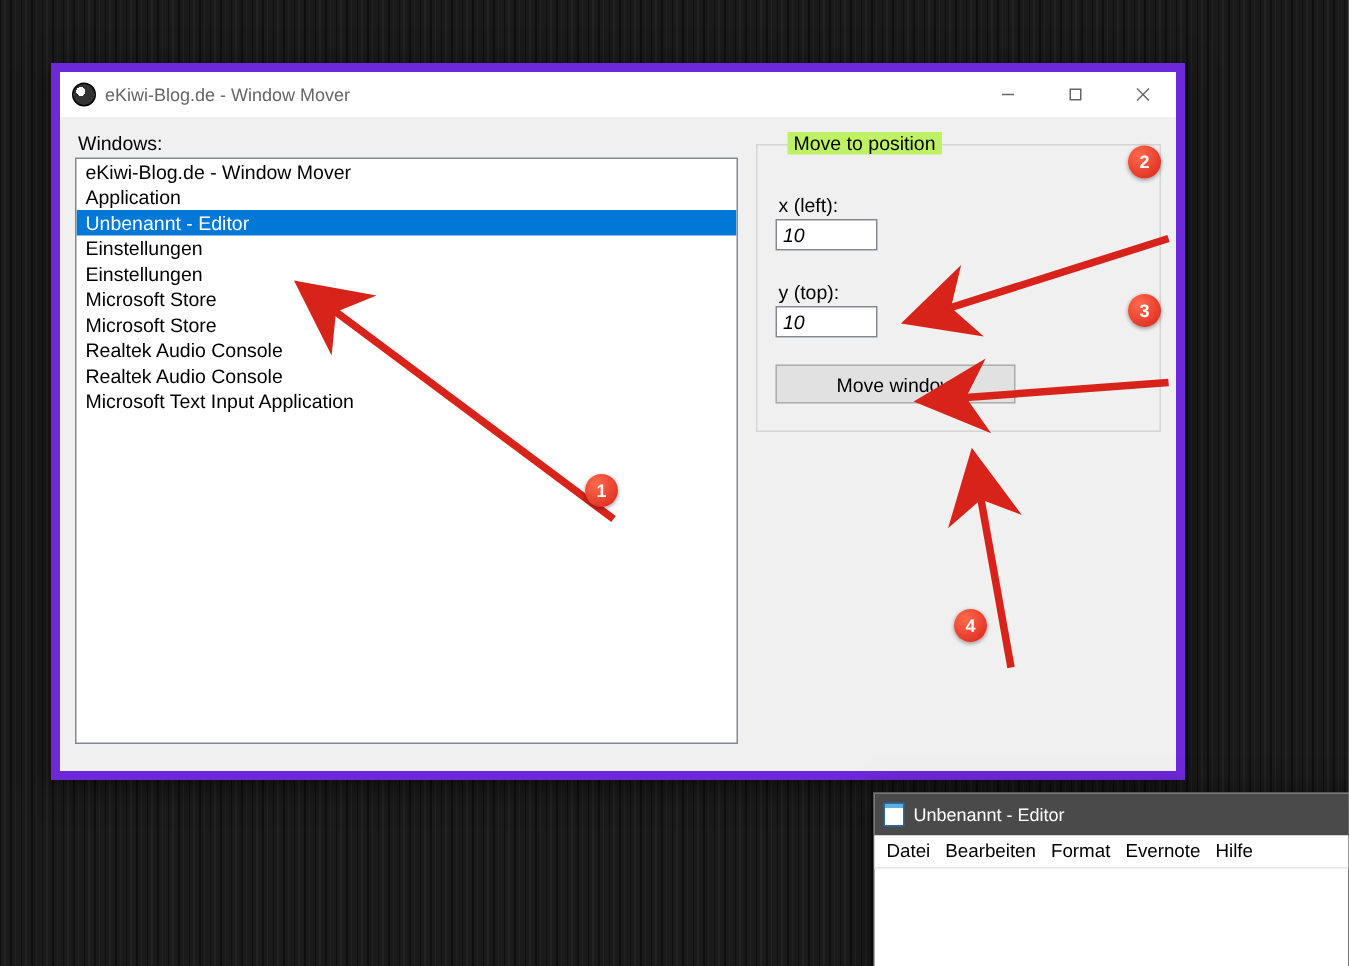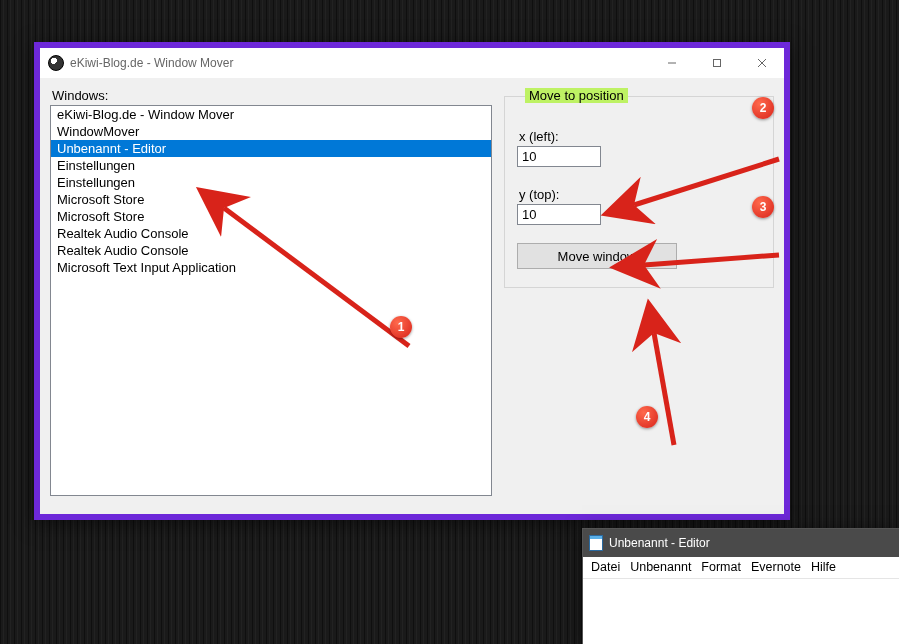--- a/index.html
+++ b/index.html
@@ -86,25 +86,26 @@
     position: absolute;
     top: -9px; left: 8px;
     background: #bef264;
     padding: 0 4px;
     font-size: 13px;
     margin-left: 12px;
   }
   .field-row { margin-top: 20px; }
   .field-row label { display: block; font-size: 13px; margin-bottom: 2px; padding-left: 2px;}
   .field-row input {
-    width: 84px;
+    width: 68px;
     border: 1px solid #828790;
     padding: 2px 4px;
     font-size: 13px;
     font-family: inherit;
+    font-style: italic;
   }
   .move-btn { width: 160px; margin-top: 18px; }
 
   
   .listbox::-webkit-scrollbar { width: 17px; background: #f0f0f0; }
   .listbox::-webkit-scrollbar-thumb { background: #c2c2c2; border: 1px solid #a0a0a0; }
   .listbox::-webkit-scrollbar-button { background: #f0f0f0; height: 17px; border: 1px solid #c0c0c0; }
 
   
   .notepad {
@@ -186,21 +187,21 @@
           <line x1="1" y1="1" x2="9" y2="9" stroke="#666" stroke-width="1"></line>
           <line x1="9" y1="1" x2="1" y2="9" stroke="#666" stroke-width="1"></line>
         </svg>
     </div>
   </div>
   <div class="content">
     <div class="left-pane">
       <div class="label">Windows:</div>
       <div class="listbox" id="listbox">
           <div class="item">eKiwi-Blog.de - Window Mover</div>
-          <div class="item">WindowMover</div>
+          <div class="item">Application</div>
           <div class="item selected">Unbenannt - Editor</div>
           <div class="item">Einstellungen</div>
           <div class="item">Einstellungen</div>
           <div class="item">Microsoft Store</div>
           <div class="item">Microsoft Store</div>
           <div class="item">Realtek Audio Console</div>
           <div class="item">Realtek Audio Console</div>
           <div class="item">Microsoft Text Input Application</div>
         </div>
     </div>
@@ -242,18 +243,18 @@
 <div class="callout" style="left:752px; top:196px;">3</div>
 <div class="callout" style="left:636px; top:406px;">4</div>
 
 <div class="notepad">
   <div class="np-title">
     <div class="np-icon"></div>
     <span>Unbenannt - Editor</span>
   </div>
   <div class="np-menu" id="npmenu">
       <span>Datei</span>
-      <span>Unbenannt</span>
+      <span>Bearbeiten</span>
       <span>Format</span>
       <span>Evernote</span>
       <span>Hilfe</span>
     </div>
 </div>
 
 </body></html>

